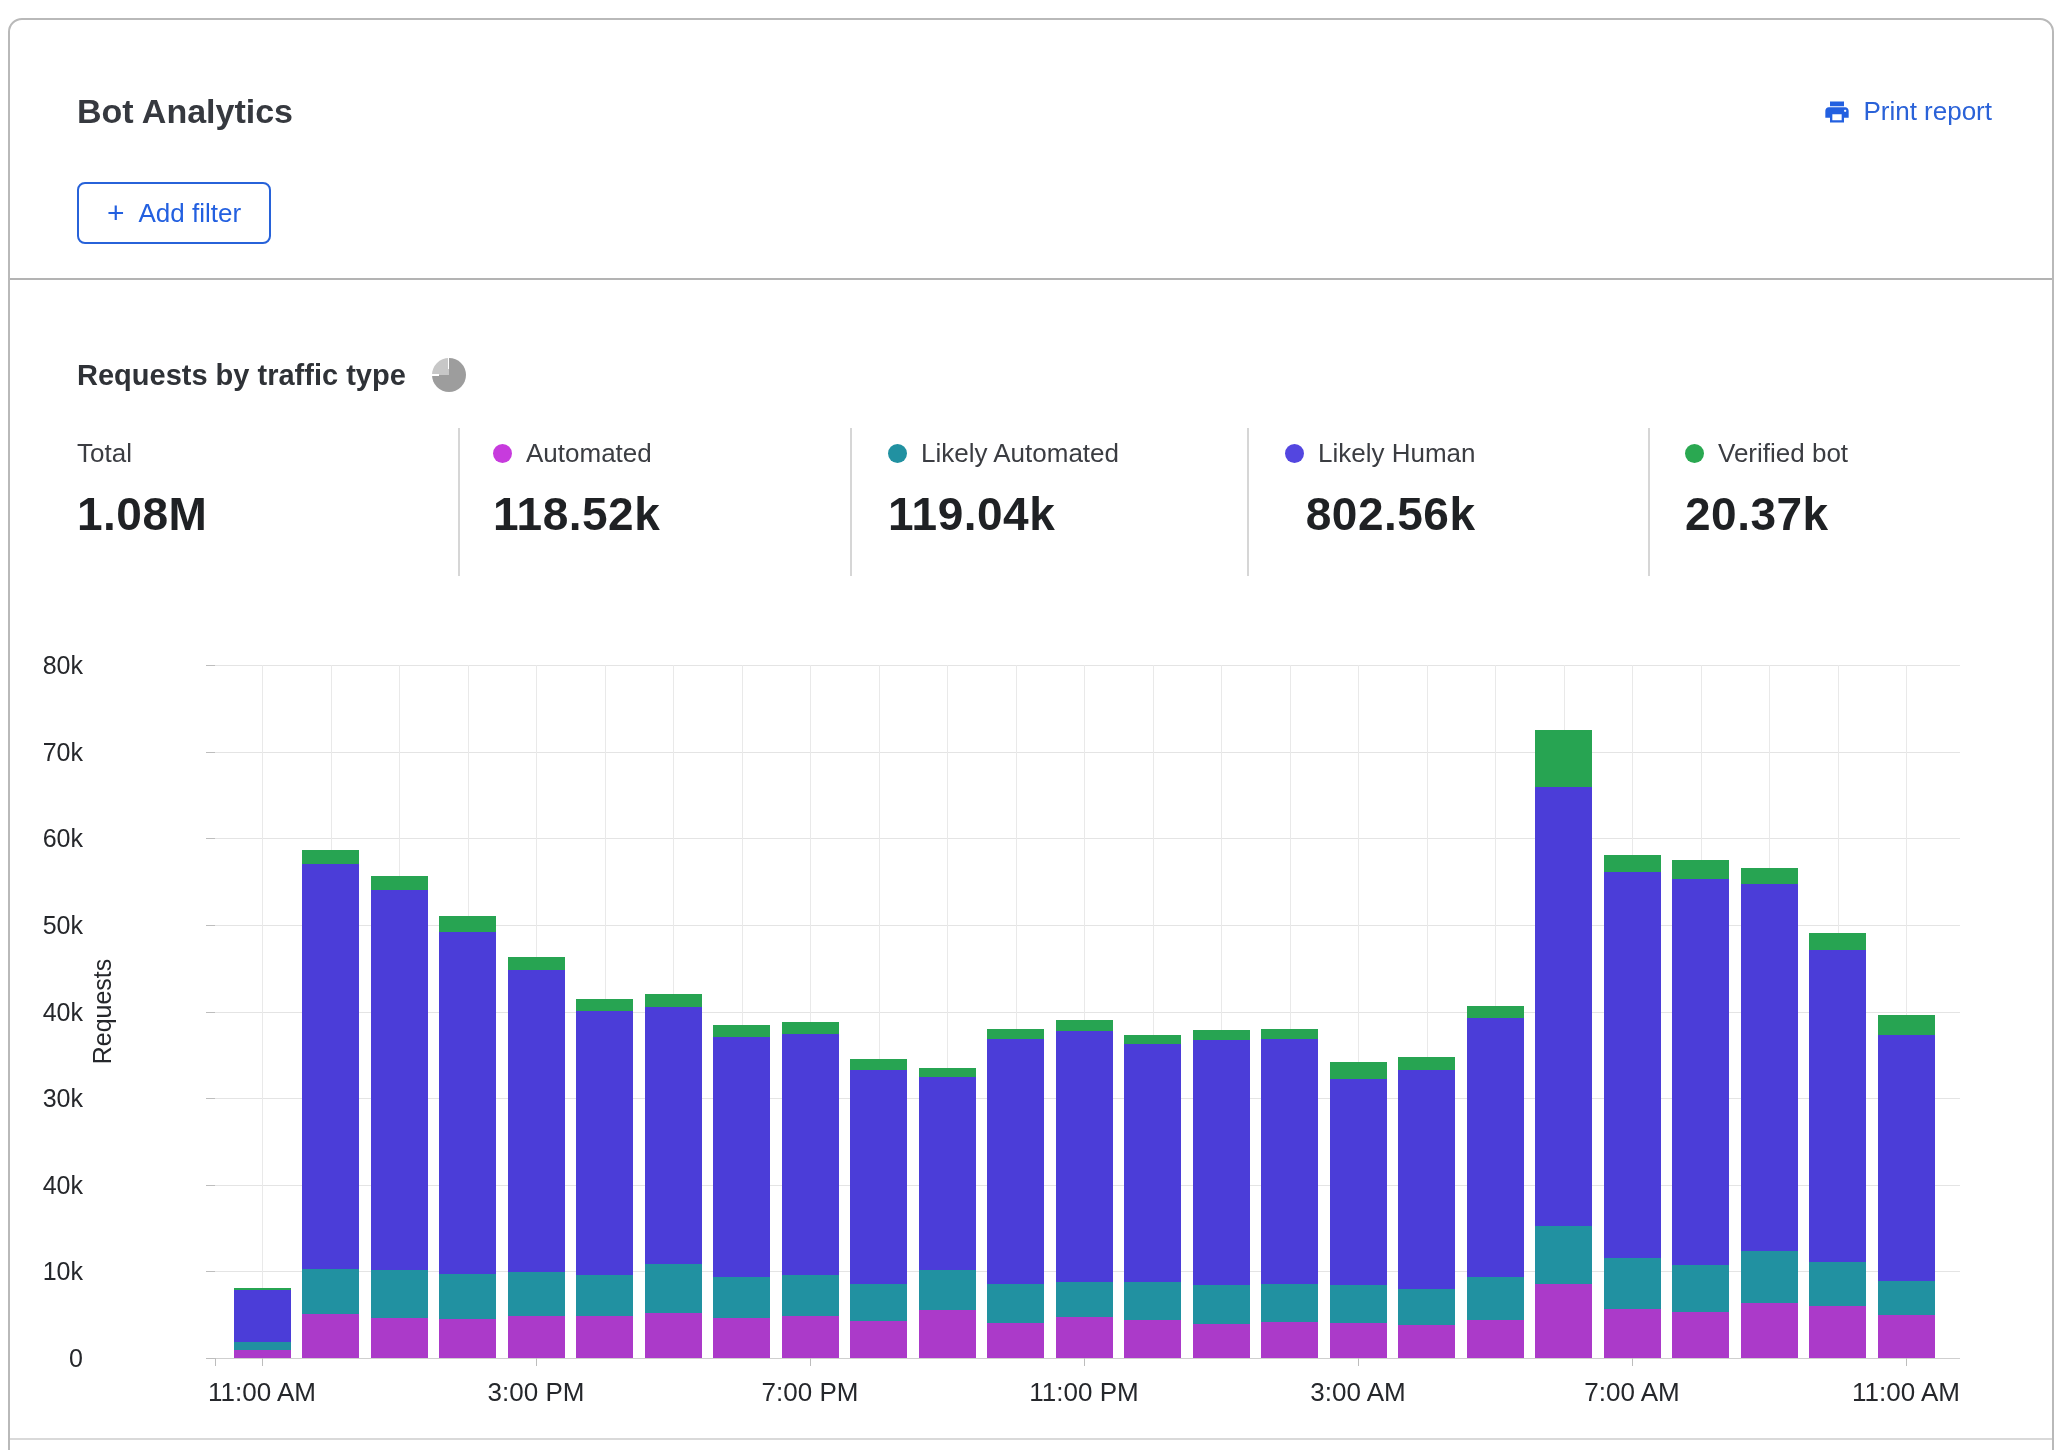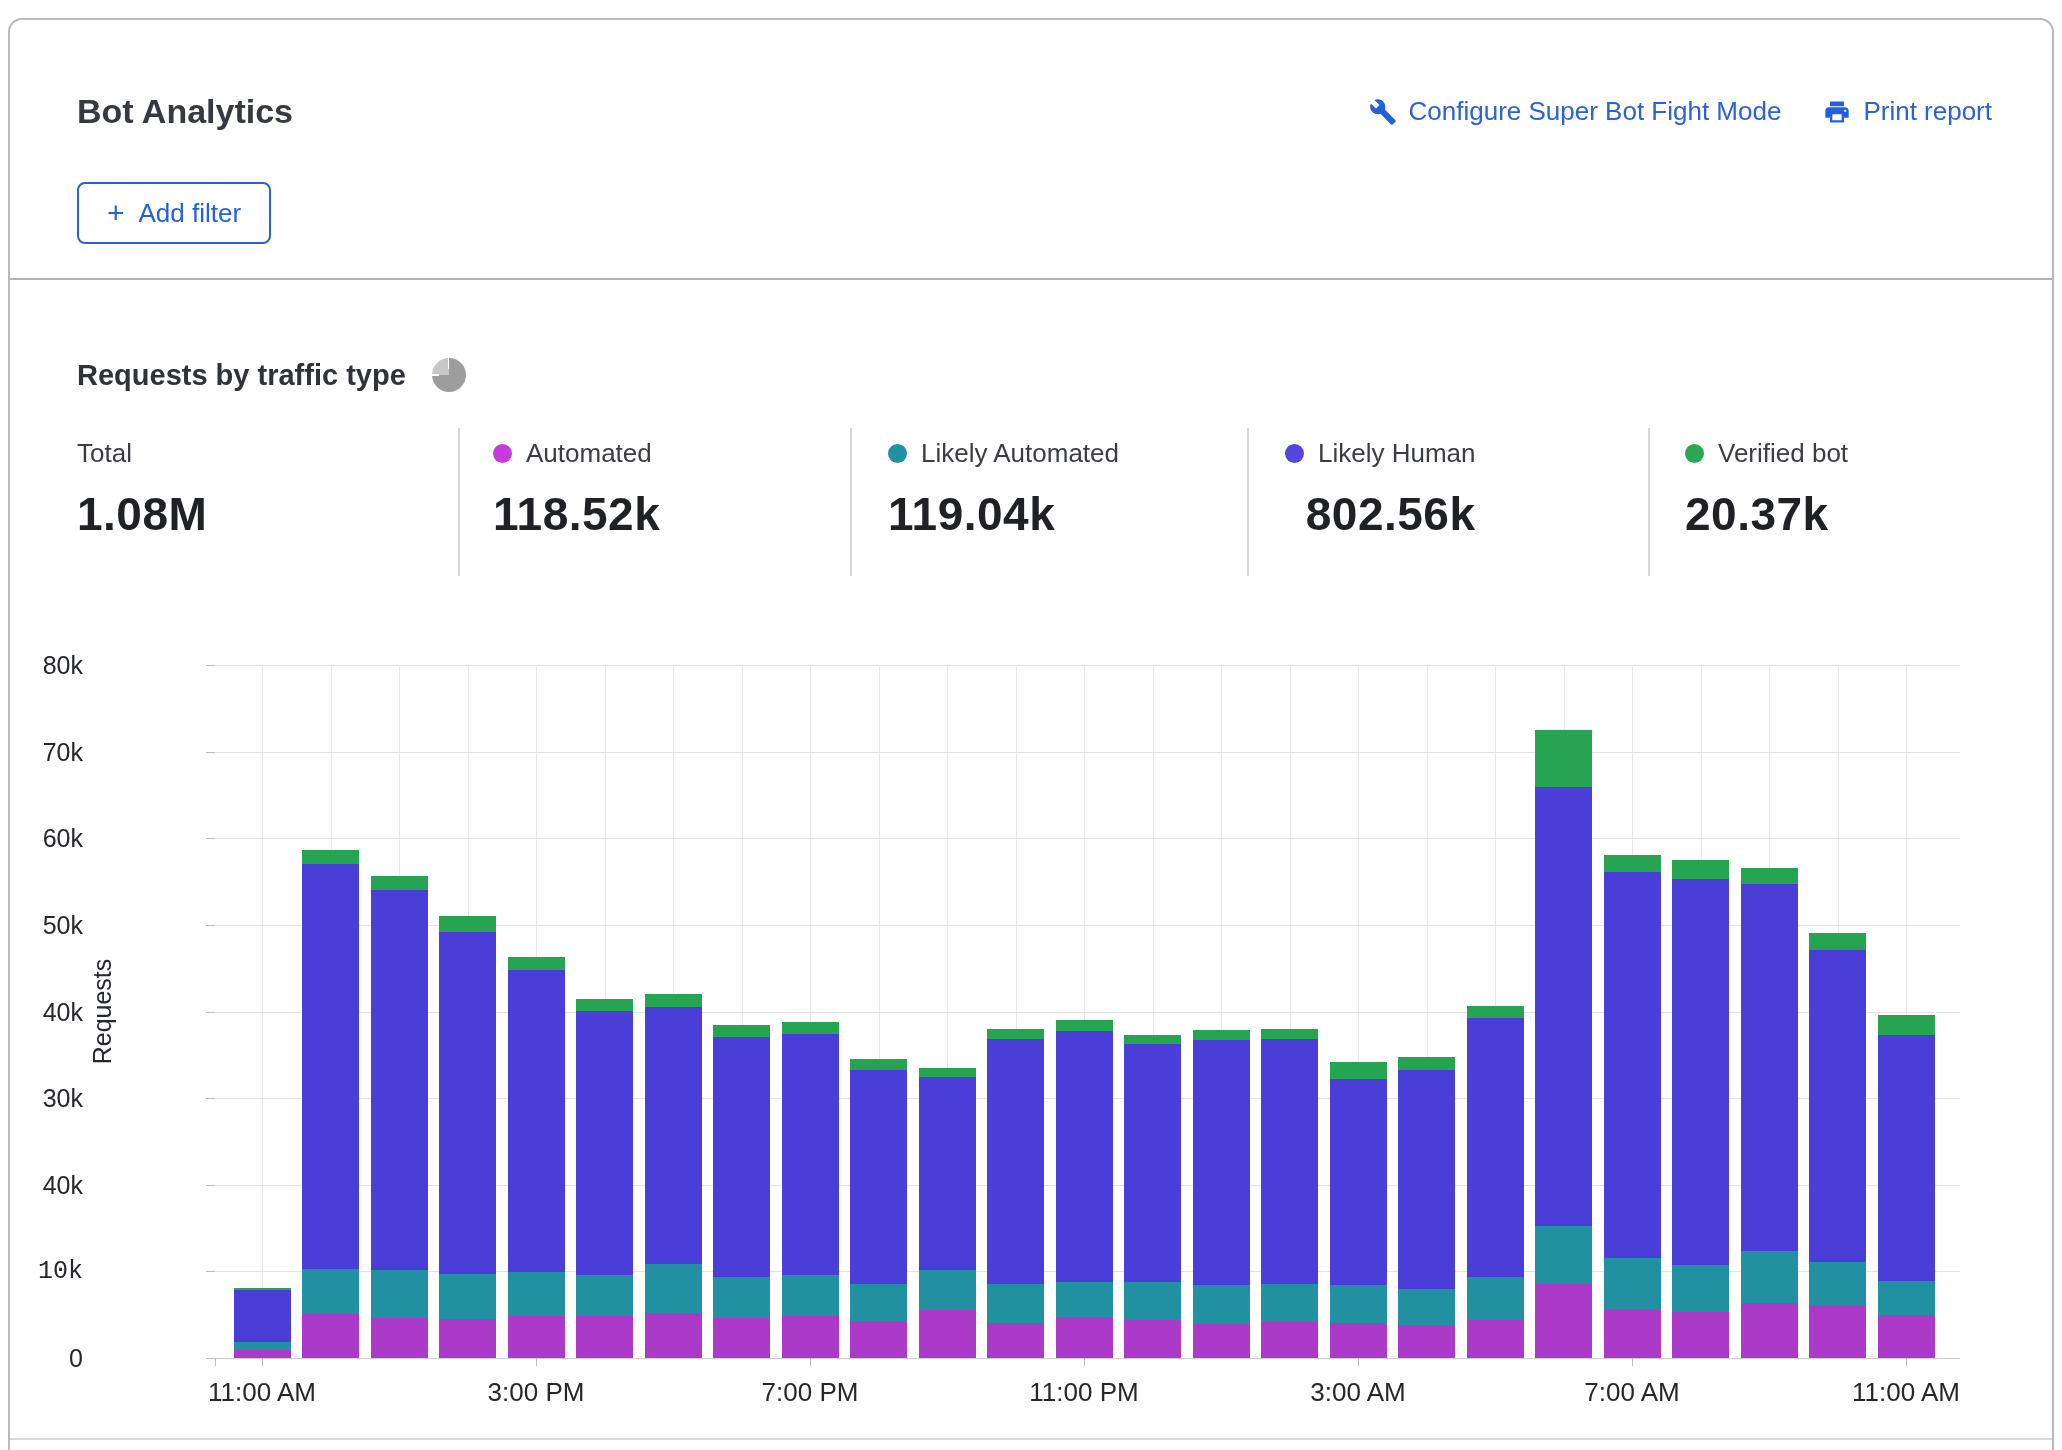--- a/index.html
+++ b/index.html
@@ -57,28 +57,20 @@
 <body>
 
 <div class="card">
 
   <div class="page-title">Bot Analytics</div>
 
   <div class="top-links">
     <div class="link">
       <span>
         <svg width="28" height="28" viewBox="0 0 24 24" fill="#2360e0">
-          <path d="M22.7 19l-9.1-9.1c.9-2.3.4-5-1.5-6.9-2-2-5-2.4-7.4-1.3L9 6 6 9 1.6 4.7C.4 7.1.9 10.1 2.9 12.1c1.9 1.9 4.6 2.4 6.9 1.5l9.1 9.1c.4.4 1 .4 1.4 0l2.3-2.3c.5-.4.5-1.1.1-1.4z"></path>
-        </svg>
-      </span>
-      <span>Configure Super Bot Fight Mode</span>
-    </div>
-    <div class="link">
-      <span>
-        <svg width="28" height="28" viewBox="0 0 24 24" fill="#2360e0">
           <path d="M19 8H5c-1.66 0-3 1.34-3 3v6h4v4h12v-4h4v-6c0-1.66-1.34-3-3-3zm-3 11H8v-5h8v5zm3-7c-.55 0-1-.45-1-1s.45-1 1-1 1 .45 1 1-.45 1-1 1zm-1-9H6v4h12V3z"></path>
         </svg>
       </span>
       <span>Print report</span>
     </div>
   </div>
 
   <button class="btn-add-filter">
     <span class="plus">+</span>
     <span>Add filter</span>
@@ -136,21 +128,21 @@
   <div class="chart">
     <div class="y-axis-title">
         <span>Requests</span>
       </div>
     <div class="plot">
         <div class="hgrid zero" style="top: 693px;"></div>
         <div class="ytick" style="top: 693px;"></div>
         <div class="ylabel" style="top: 693px;">0</div>
         <div class="hgrid" style="top: 606.375px;"></div>
         <div class="ytick" style="top: 606.375px;"></div>
-        <div class="ylabel" style="top: 606.375px; font-family: Liberation Mono, monospace;">10k</div>
+        <div class="ylabel" style="top: 606.375px;">10k</div>
         <div class="hgrid" style="top: 519.75px;"></div>
         <div class="ytick" style="top: 519.75px;"></div>
         <div class="ylabel" style="top: 519.75px;">40k</div>
         <div class="hgrid" style="top: 433.125px;"></div>
         <div class="ytick" style="top: 433.125px;"></div>
         <div class="ylabel" style="top: 433.125px;">30k</div>
         <div class="hgrid" style="top: 346.5px;"></div>
         <div class="ytick" style="top: 346.5px;"></div>
         <div class="ylabel" style="top: 346.5px;">40k</div>
         <div class="hgrid" style="top: 259.875px;"></div>

